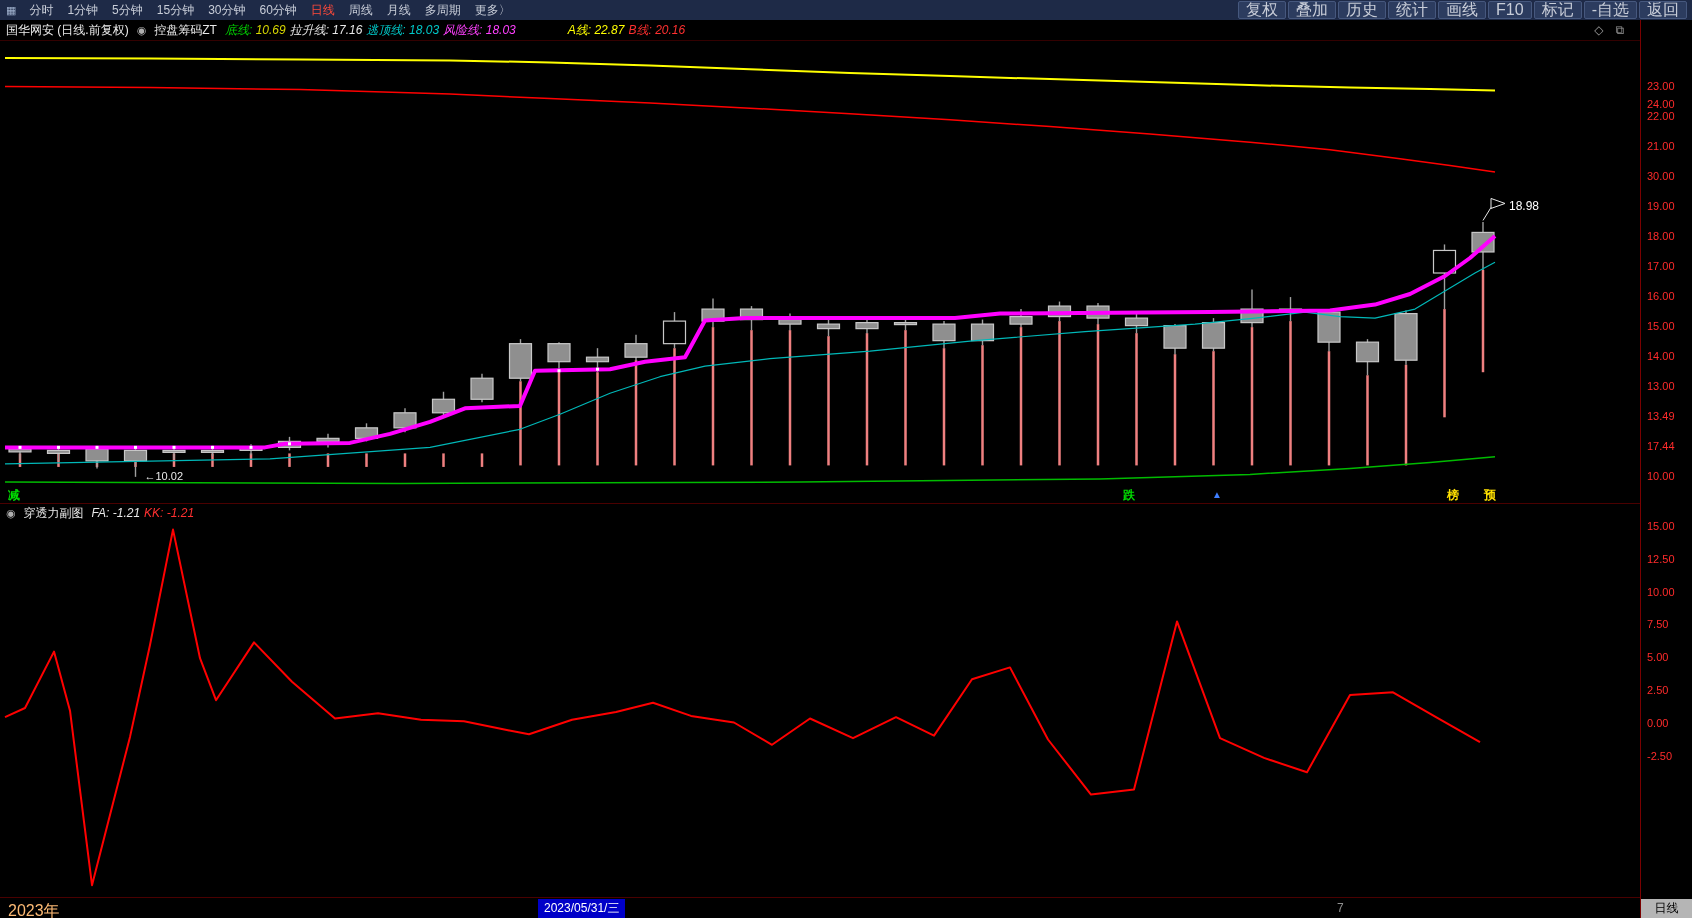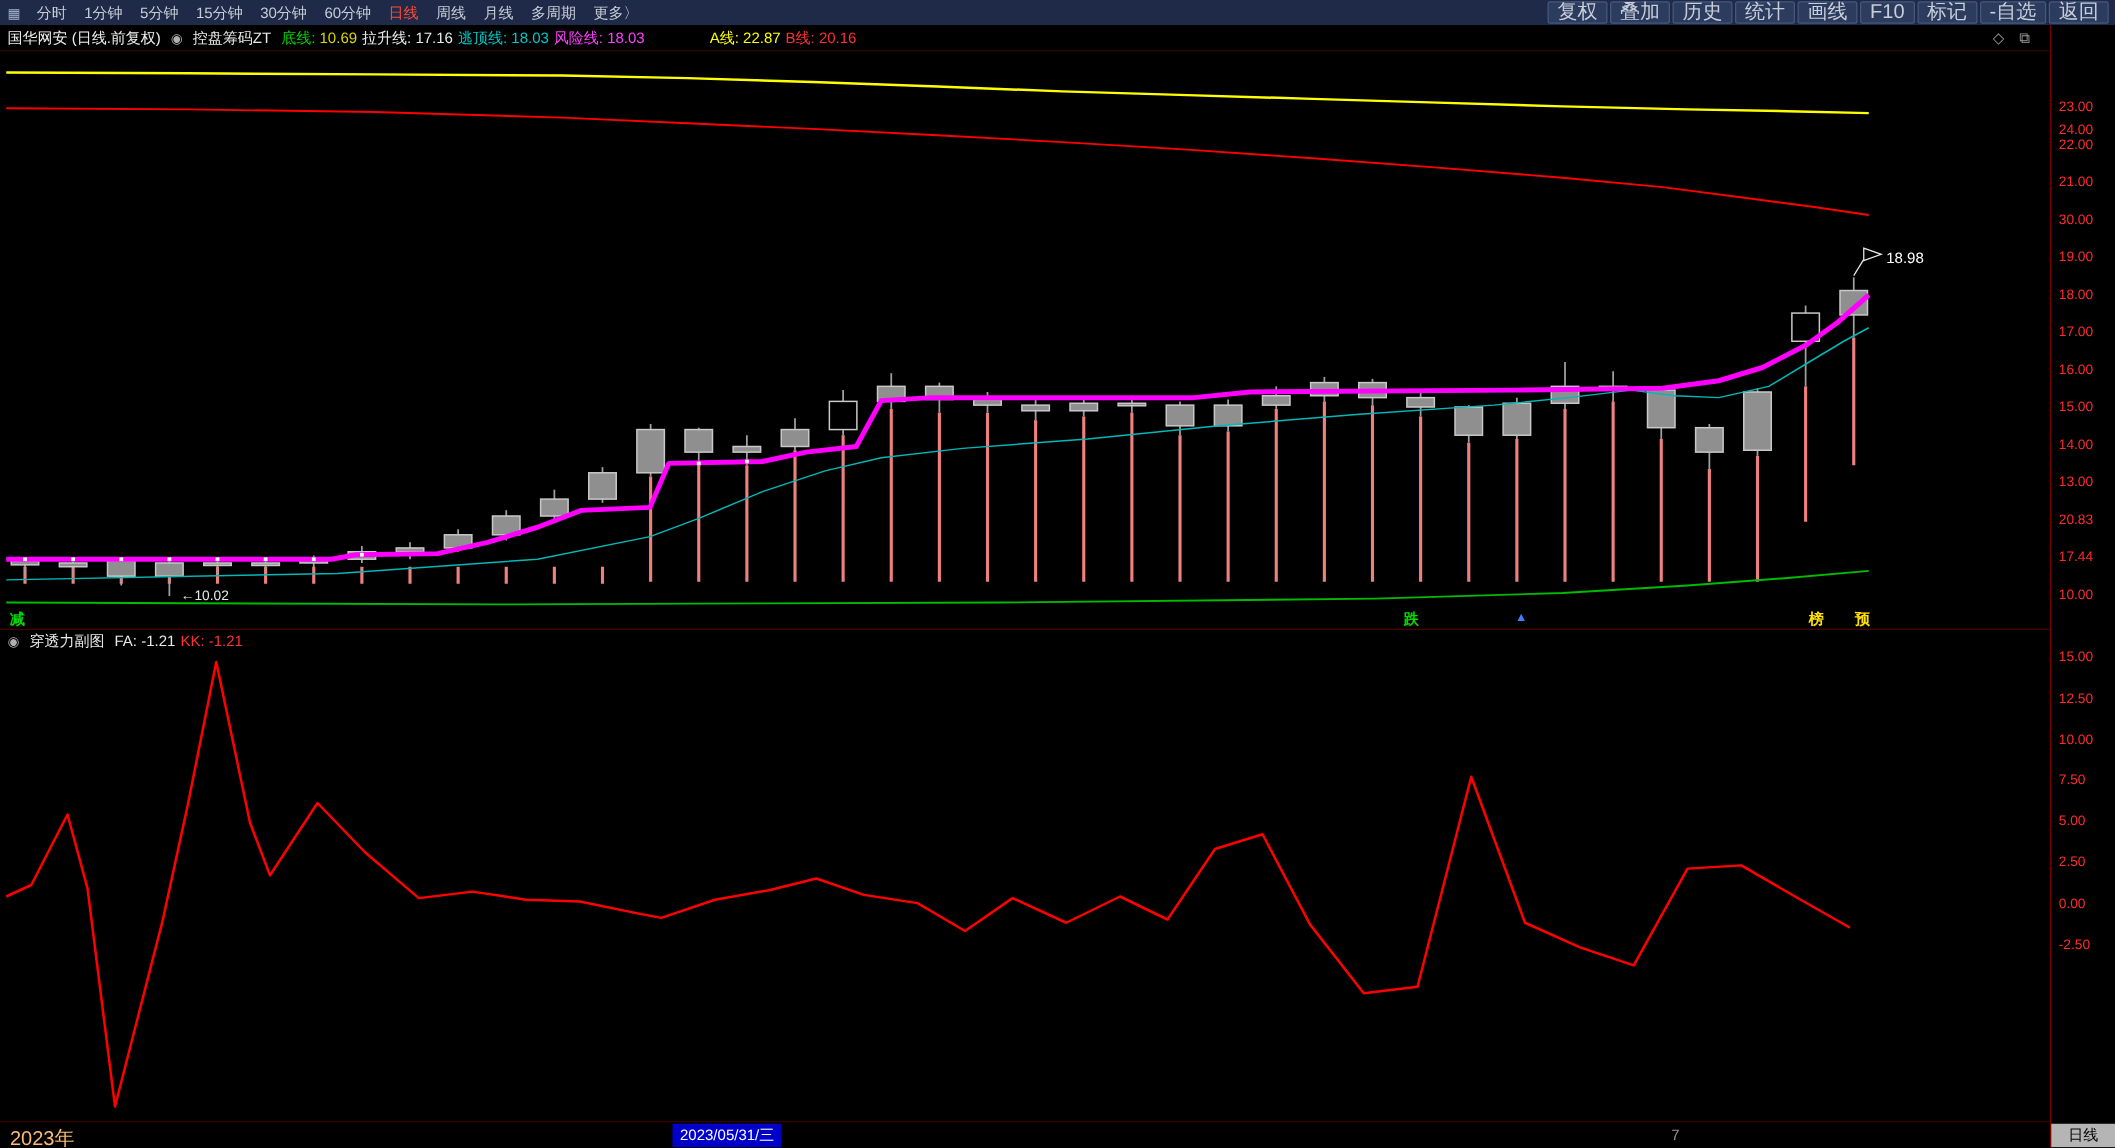--- a/index.html
+++ b/index.html
@@ -16,21 +16,21 @@
   .tb-btn{margin:0 1px;padding:0 7px;height:16px;line-height:16px;background:#2c3c5f;
           border:1px solid #46587e;border-radius:2px;display:inline-block;font-size:16px;}
   
   .chart-header{position:absolute;top:20px;left:0;width:1640px;height:20px;display:flex;
                 align-items:center;gap:8px;padding-left:6px;font-size:12px;color:#eee;
                 background:#000;box-sizing:border-box;z-index:4;}
   .sub-header{position:absolute;top:504px;left:0;height:18px;display:flex;align-items:center;
               gap:8px;padding-left:6px;font-size:12px;color:#eee;z-index:4;}
   .circle-icon{color:#b0b0b0;font-size:11px;}
   .ind-name{color:#e8e8e8;}
-  .hfield{margin-right:4px;white-space:nowrap;}
+  .hfield{margin-right:4px;white-space:nowrap;font-style:italic;}
   .hfield.gap{margin-left:48px;}
   .hdr-right{margin-left:auto;margin-right:16px;color:#9a9a9a;display:flex;gap:12px;font-size:12px;}
   
   #mainChart{position:absolute;top:40px;left:0;background:#000;}
   #subChart{position:absolute;top:523px;left:0;background:#000;}
   
   .hline{position:absolute;left:0;width:1640px;height:0;border-top:1px solid #4a0000;z-index:3;}
   .vline{position:absolute;left:1640px;top:20px;width:0;height:898px;border-left:1px solid #7a0000;z-index:3;}
   
   .plabel{position:absolute;left:1647px;font-size:11px;color:#ff2b2b;z-index:4;}
@@ -257,21 +257,21 @@
       <div class="plabel" style="top: 109.666px;">22.00</div>
       <div class="plabel" style="top: 139.731px;">21.00</div>
       <div class="plabel" style="top: 169.795px;">30.00</div>
       <div class="plabel" style="top: 199.86px;">19.00</div>
       <div class="plabel" style="top: 229.925px;">18.00</div>
       <div class="plabel" style="top: 259.99px;">17.00</div>
       <div class="plabel" style="top: 290.055px;">16.00</div>
       <div class="plabel" style="top: 320.12px;">15.00</div>
       <div class="plabel" style="top: 350.185px;">14.00</div>
       <div class="plabel" style="top: 380.25px;">13.00</div>
-      <div class="plabel" style="top: 410.315px;">20.83</div>
+      <div class="plabel" style="top: 410.315px;">13.49</div>
       <div class="plabel" style="top: 440.38px;">17.44</div>
       <div class="plabel" style="top: 470.445px;">10.00</div>
     </div>
   <div id="subAxis">
       <div class="plabel" style="top: 519.937px;">15.00</div>
       <div class="plabel" style="top: 552.744px;">12.50</div>
       <div class="plabel" style="top: 585.551px;">10.00</div>
       <div class="plabel" style="top: 618.358px;">7.50</div>
       <div class="plabel" style="top: 651.165px;">5.00</div>
       <div class="plabel" style="top: 683.972px;">2.50</div>

